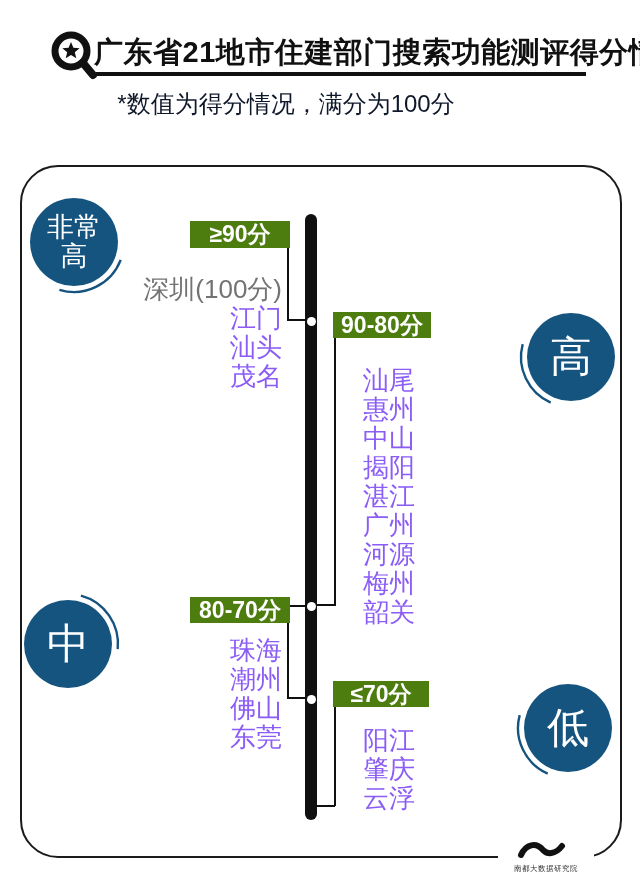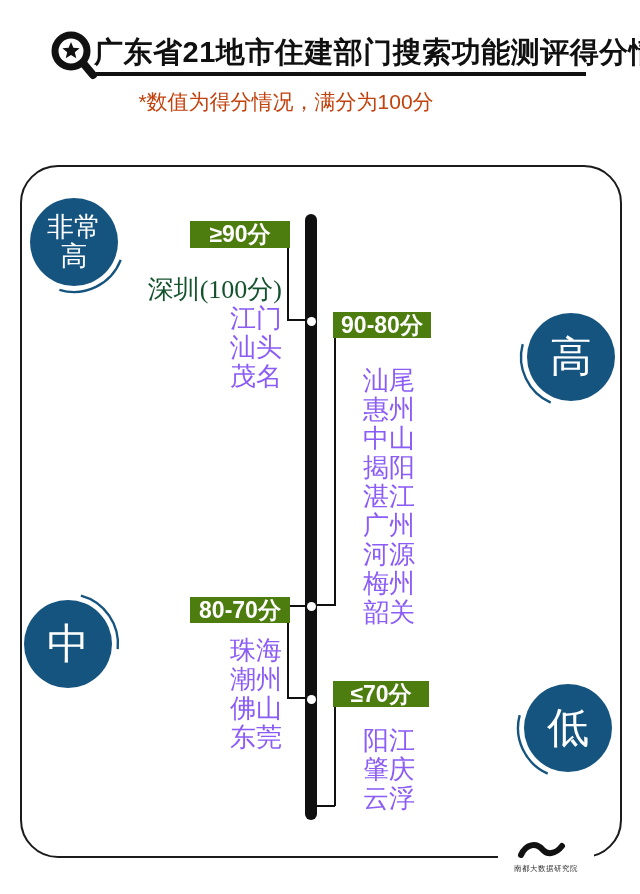--- a/index.html
+++ b/index.html
@@ -5,21 +5,21 @@
   html,body{margin:0;padding:0;background:#e8e8e8;}
   .page{
     position:relative;width:640px;height:894px;background:#ffffff;
     font-family:"Liberation Sans","DejaVu Sans",sans-serif;color:#111;
     margin:0 auto;overflow:hidden;
   }
   .abs{position:absolute;}
   
   .title{left:94px;top:33px;width:520px;font-size:29px;font-weight:700;letter-spacing:0.5px;color:#101010;white-space:nowrap;}
   .title-underline{left:96px;top:72px;width:490px;height:4px;background:#101010;}
-  .subtitle{left:0;top:88px;width:572px;text-align:center;font-size:21px;color:#c2410c;}
+  .subtitle{left:0;top:88px;width:572px;text-align:center;font-size:24px;color:#0f172a;}
   
   .frame{left:20px;top:165px;width:602px;height:693px;border:2px solid #1b1b1b;border-radius:38px;box-sizing:border-box;}
   
   .bar{left:305px;top:214px;width:12px;height:606px;background:#101010;border-radius:6px;}
   .dot{width:9px;height:9px;border-radius:50%;background:#ffffff;}
   .dot1{left:307px;top:317px;} .dot2{left:307px;top:602px;} .dot3{left:307px;top:695px;}
   .line{background:#101010;}
   .l1v{left:287px;top:247px;width:2px;height:73px;}
   .l1h{left:287px;top:319px;width:20px;height:2px;}
   .l2v{left:334px;top:337px;width:2px;height:269px;}
@@ -89,21 +89,21 @@
 
   <div class="abs dot dot1"></div>
   <div class="abs dot dot2"></div>
   <div class="abs dot dot3"></div>
 
   <div class="abs range-box rb1">≥90分</div>
   <div class="abs range-box rb2">90-80分</div>
   <div class="abs range-box rb3">80-70分</div>
   <div class="abs range-box rb4">≤70分</div>
 
-  <div class="abs g1-highlight" style="color:#14532d;font-family:Liberation Serif, serif;">深圳(100分)</div>
+  <div class="abs g1-highlight" style="color:#737373;">深圳(100分)</div>
   <div class="abs city-list align-right g1-list">
       <div class="city-row">江门</div>
       <div class="city-row">汕头</div>
       <div class="city-row">茂名</div>
     </div>
   <div class="abs city-list g2-list">
       <div class="city-row">汕尾</div>
       <div class="city-row">惠州</div>
       <div class="city-row">中山</div>
       <div class="city-row">揭阳</div>

